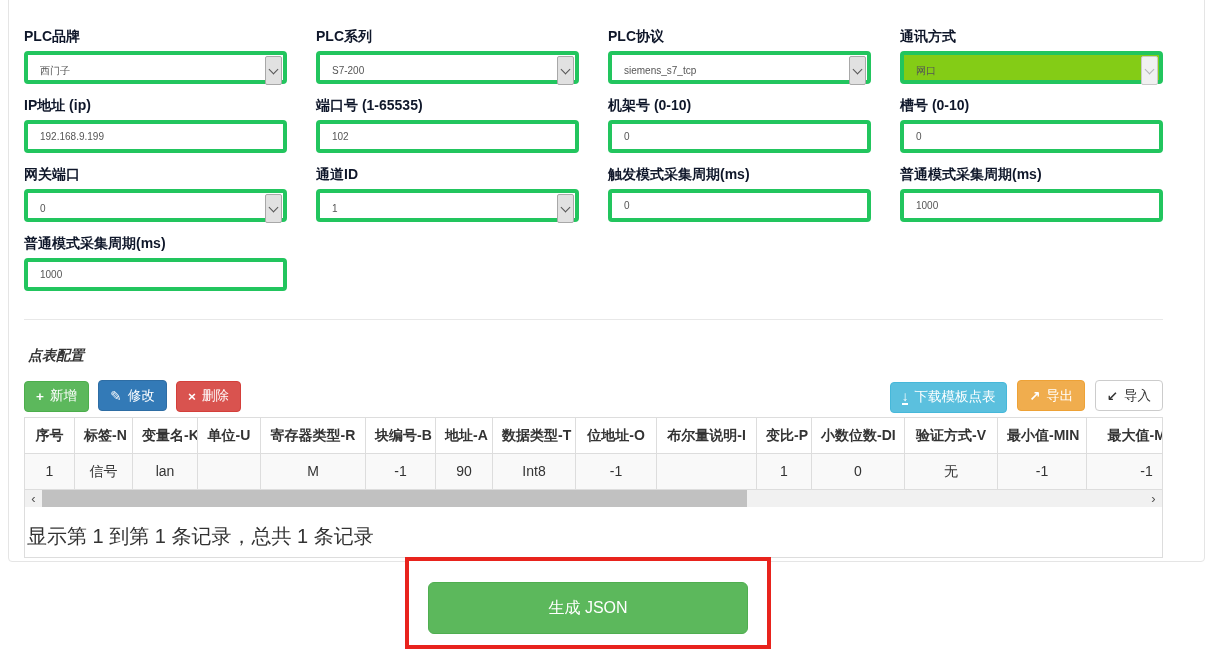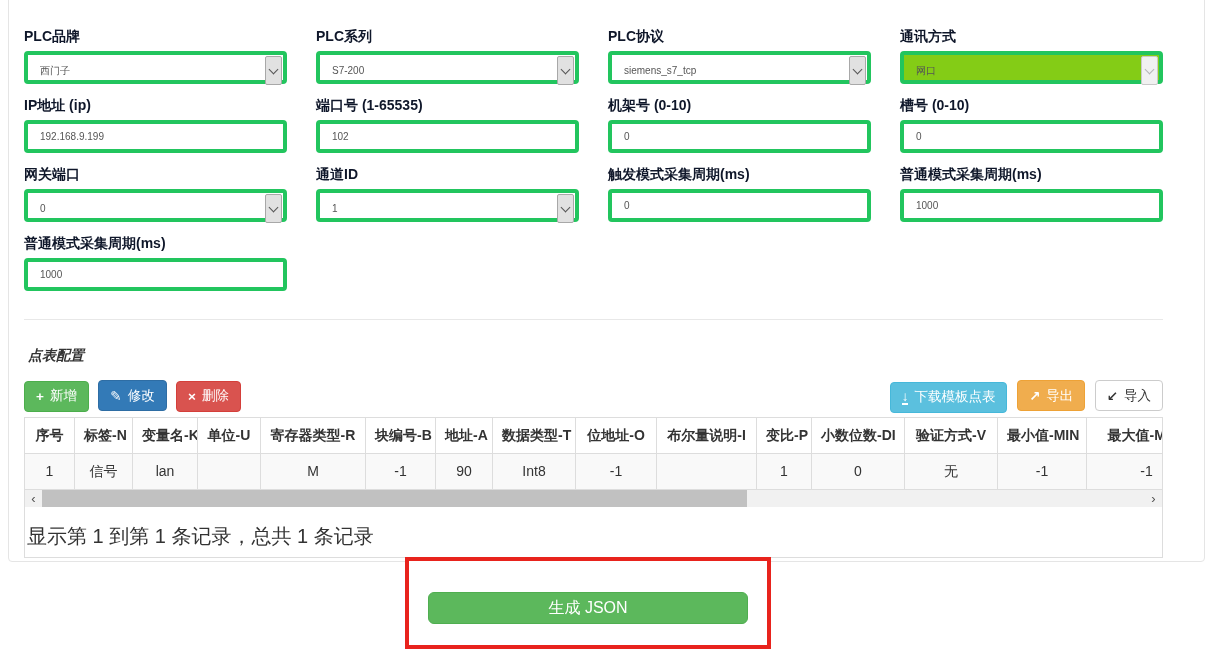--- a/index.html
+++ b/index.html
@@ -75,21 +75,21 @@
           font-size:13px; cursor:pointer; }
   .sbtn.left{left:0} .sbtn.right{right:0}
   .sthumb { position:absolute; left:17px; top:0; width:705px; height:17px;
             background:#c1c1c1; cursor:pointer; }
   .summary { padding:16px 0 0 2px; font-size:20px; color:#333; }
 
   
   .annotation { position:absolute; left:405px; top:557px; width:366px; height:92px;
                 border:4px solid #e8231d; background:#fff; z-index:5;
                 display:flex; align-items:center; justify-content:center; }
-  .gen { width:320px; height:32px; background:#5cb85c; border:1px solid #4fae50;
+  .gen { width:320px; height:52px; background:#5cb85c; border:1px solid #4fae50;
          border-radius:6px; color:#fff; font-size:16px; font-family:inherit;
          cursor:pointer; margin-top:10px; }
 </style>
 </head>
 <body>
 
 <div id="page">
   <div class="panel"></div>
 
   <div id="form-area">

